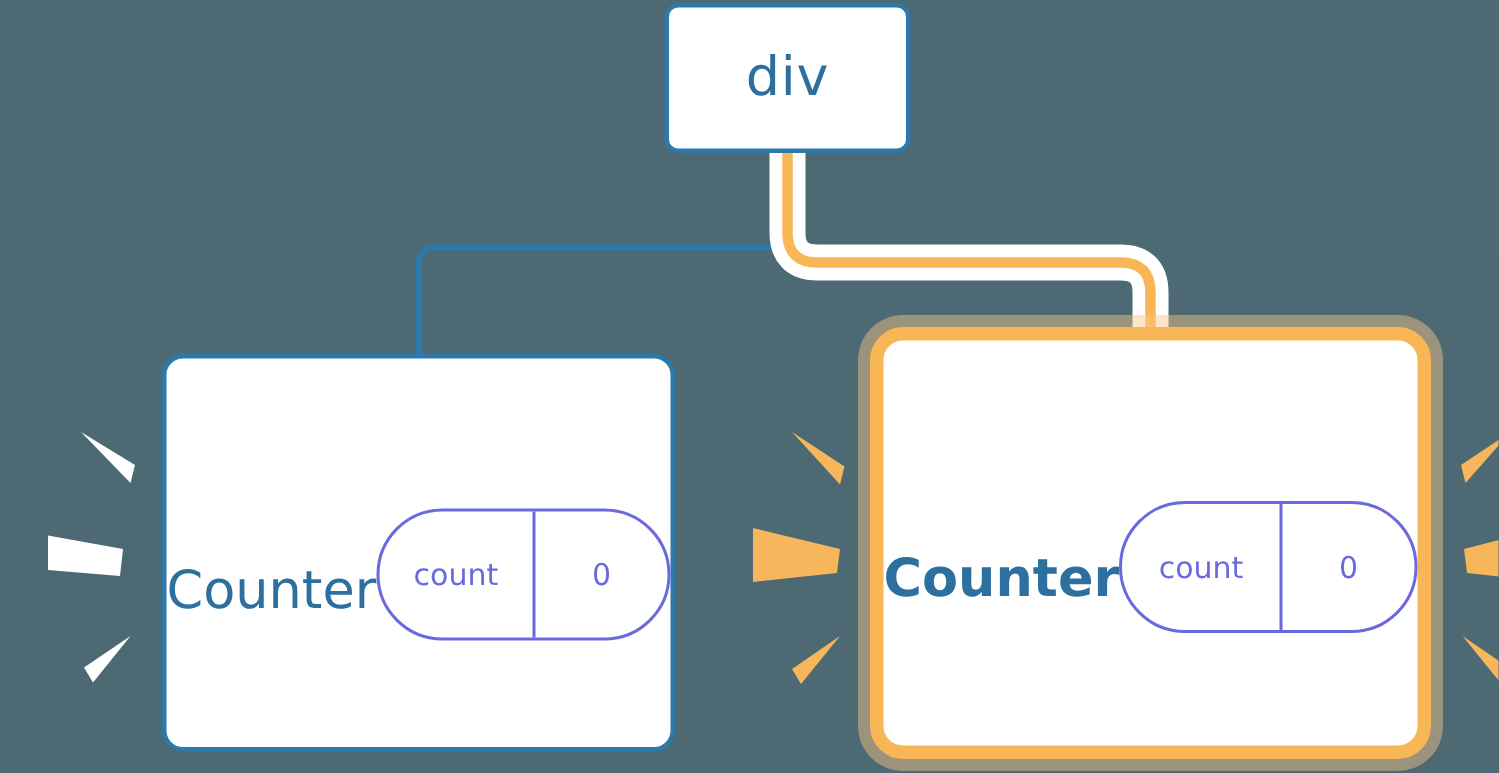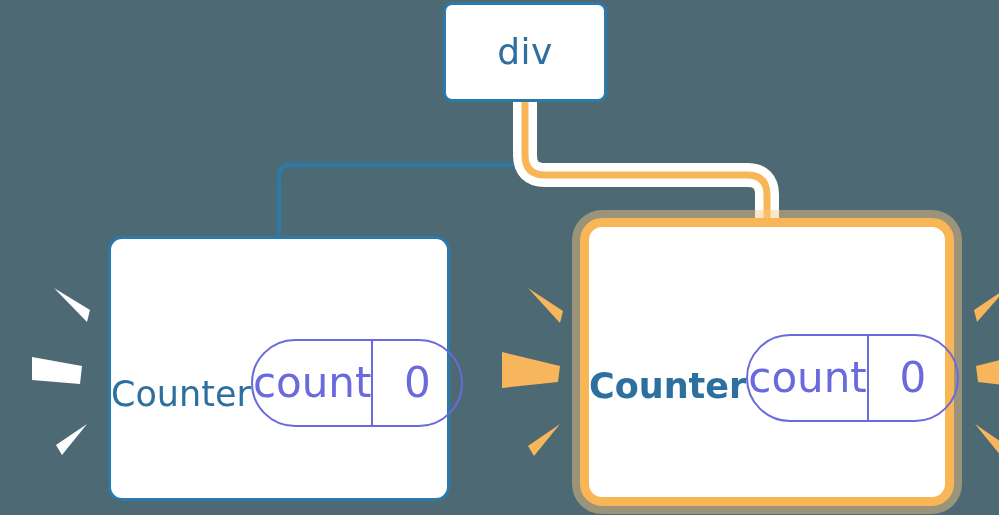--- a/index.html
+++ b/index.html
@@ -122,21 +122,21 @@
     margin-top: 31px;
     width: 272px;
     height: 88px;
   }
   .pill-key,
   .pill-val {
     display: flex;
     align-items: center;
     justify-content: center;
     color: #6a6ade;
-    font-size: 42px;
+    font-size: 20px;
     line-height: 1;
   }
   .pill-key {
     flex: 1 1 auto;
     border-right: 2px solid #6a6ade;
   }
   .pill-val {
     flex: 0 0 88px;
   }
 </style>

